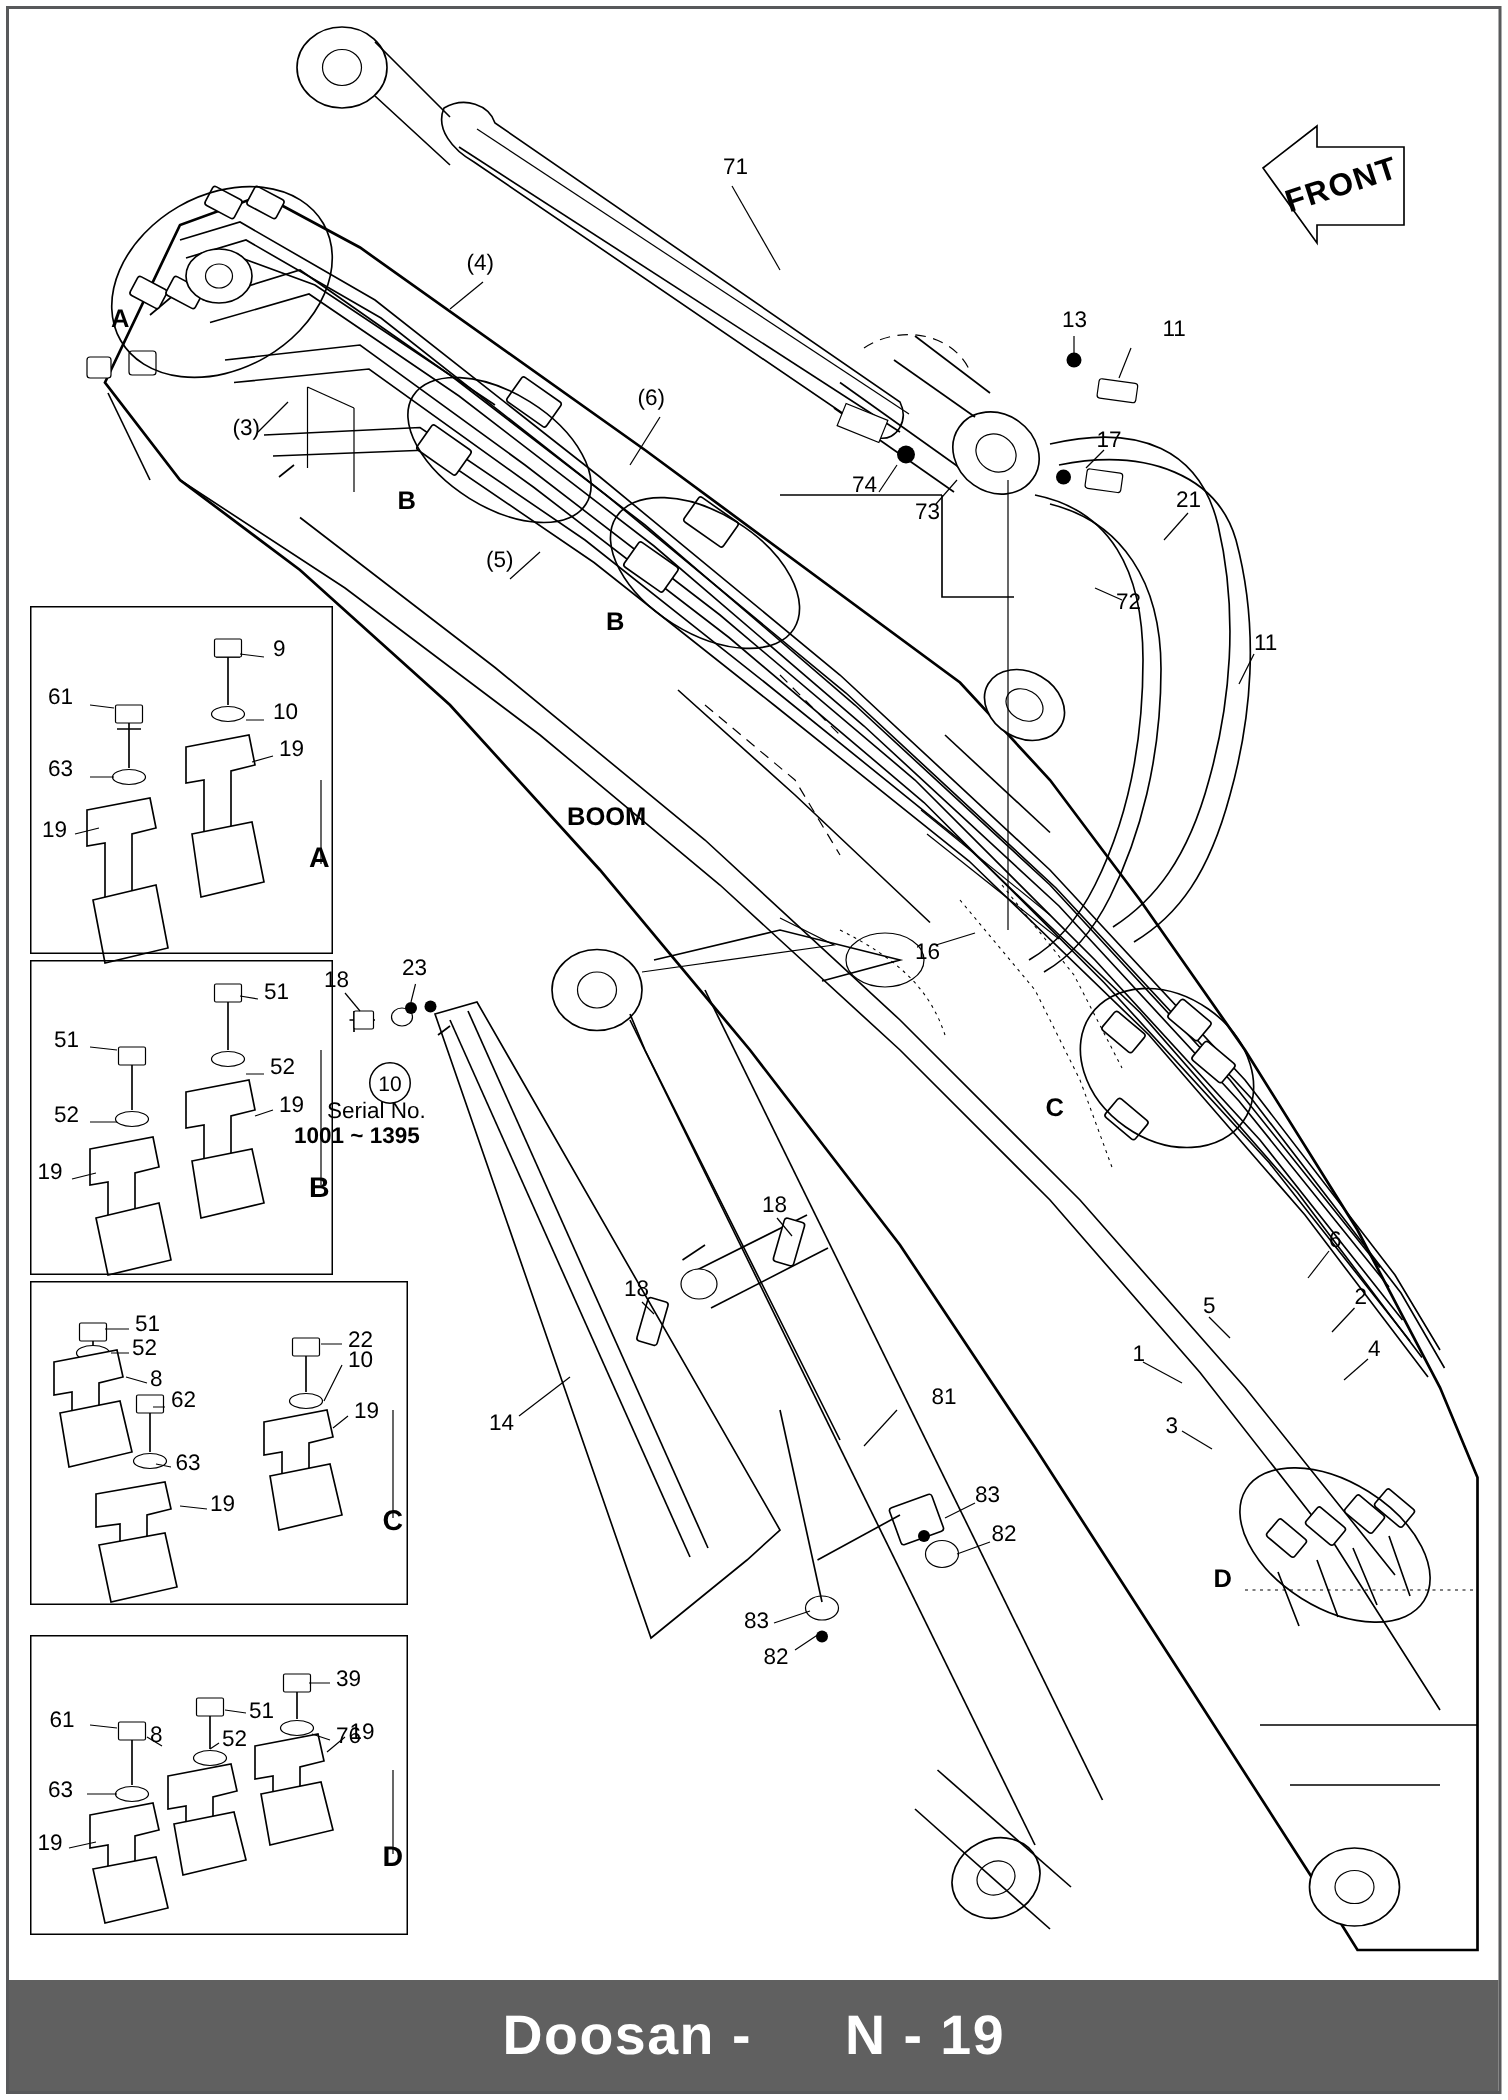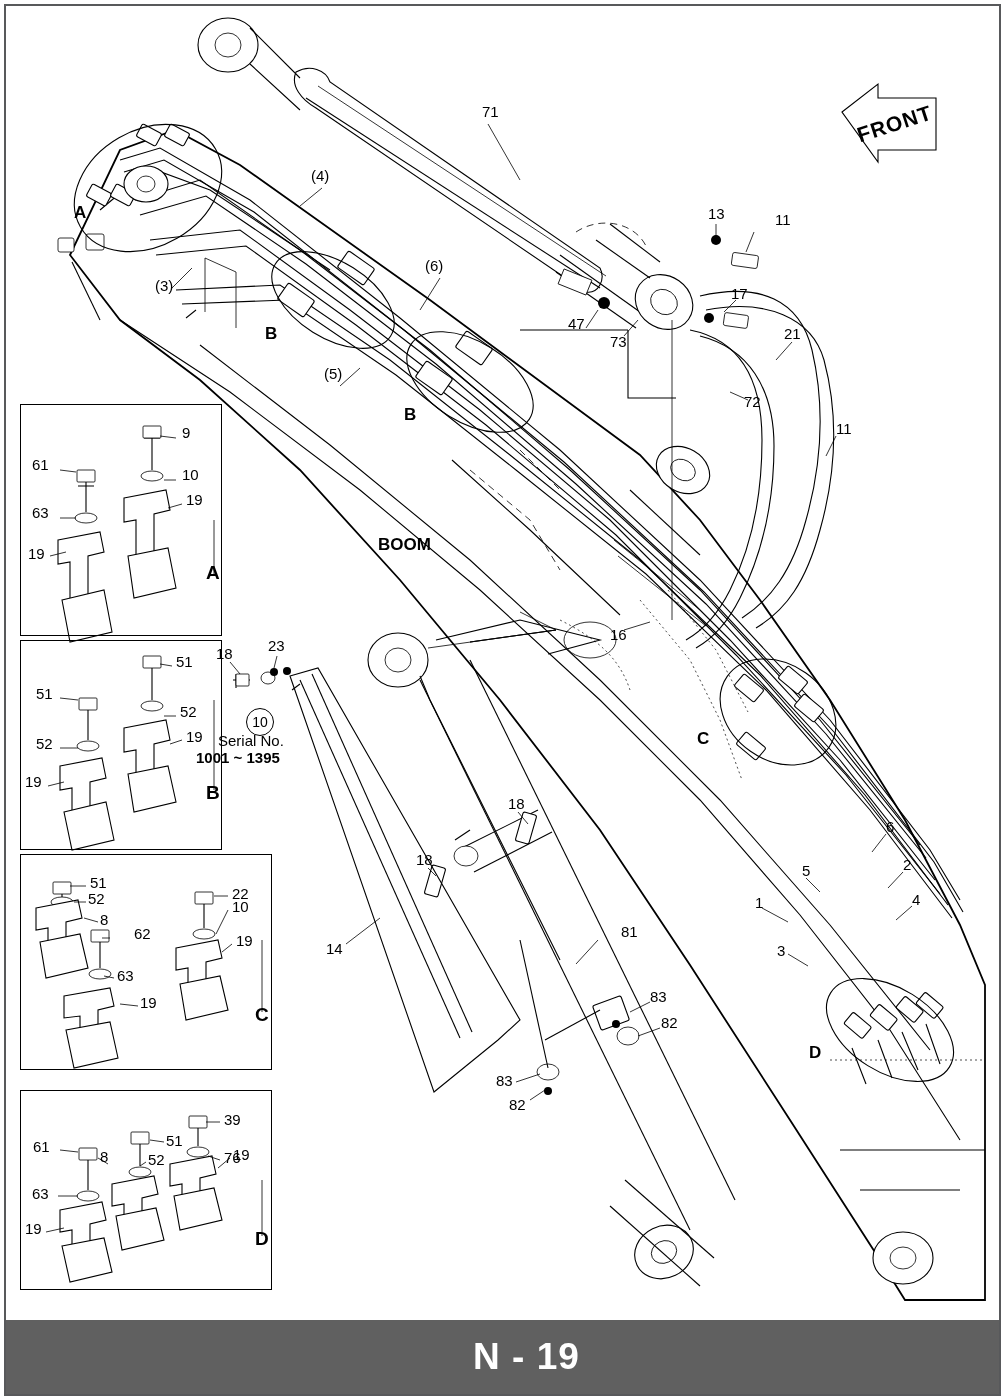--- a/index.html
+++ b/index.html
@@ -460,21 +460,21 @@
 
   <div class="lbl" style="left:482px; top:104px;">71</div>
   <div class="lbl" style="left:311px; top:168px;">(4)</div>
   <div class="lbl" style="left:155px; top:278px;">(3)</div>
   <div class="lbl" style="left:425px; top:258px;">(6)</div>
   <div class="lbl" style="left:324px; top:366px;">(5)</div>
   <div class="lbl" style="left:708px; top:206px;">13</div>
   <div class="lbl" style="left:747px; top:212px;margin-left:28px;">11</div>
   <div class="lbl" style="left:731px; top:286px;">17</div>
   <div class="lbl" style="left:784px; top:326px;">21</div>
-  <div class="lbl" style="left:568px; top:316px;">47</div>
+  <div class="lbl" style="left:568px; top:316px;">74</div>
   <div class="lbl" style="left:610px; top:334px;">73</div>
   <div class="lbl" style="left:744px; top:394px;">72</div>
   <div class="lbl" style="left:836px; top:421px;">11</div>
   <div class="lbl" style="left:610px; top:627px;">16</div>
   <div class="lbl" style="left:216px; top:646px;">18</div>
   <div class="lbl" style="left:268px; top:638px;">23</div>
   <div class="lbl" style="left:508px; top:796px;">18</div>
   <div class="lbl" style="left:416px; top:852px;">18</div>
   <div class="lbl" style="left:326px; top:941px;">14</div>
   <div class="lbl" style="left:621px; top:924px;">81</div>
@@ -513,32 +513,33 @@
   <div class="lbl" style="left:180px; top:704px;">52</div>
   <div class="lbl" style="left:36px; top:736px;">52</div>
   <div class="lbl" style="left:186px; top:729px;">19</div>
   <div class="lbl" style="left:25px; top:774px;">19</div>
 
   <div class="lbl" style="left:90px; top:875px;">51</div>
   <div class="lbl" style="left:232px; top:886px;">22</div>
   <div class="lbl" style="left:88px; top:891px;">52</div>
   <div class="lbl" style="left:232px; top:899px;">10</div>
   <div class="lbl" style="left:100px; top:912px;">8</div>
-  <div class="lbl" style="left:114px; top:926px;margin-left:20px;">62</div>
+  <div class="lbl" style="left:114px; top:926px;">62</div>
   <div class="lbl" style="left:236px; top:933px;">19</div>
   <div class="lbl" style="left:117px; top:968px;">63</div>
   <div class="lbl" style="left:140px; top:995px;">19</div>
 
   <div class="lbl" style="left:224px; top:1112px;">39</div>
   <div class="lbl" style="left:166px; top:1133px;">51</div>
   <div class="lbl" style="left:224px; top:1150px;">76</div>
   <div class="lbl" style="left:33px; top:1139px;">61</div>
   <div class="lbl" style="left:100px; top:1149px;">8</div>
   <div class="lbl" style="left:148px; top:1152px;">52</div>
   <div class="lbl" style="left:233px; top:1147px;">19</div>
   <div class="lbl" style="left:32px; top:1186px;">63</div>
   <div class="lbl" style="left:25px; top:1221px;">19</div>
 
   <div id="footer">
+    <div class="txt">Doosan -</div>
     <div class="txt pageno">N - 19</div>
   </div>
 
 </div>
 
 </body></html>

